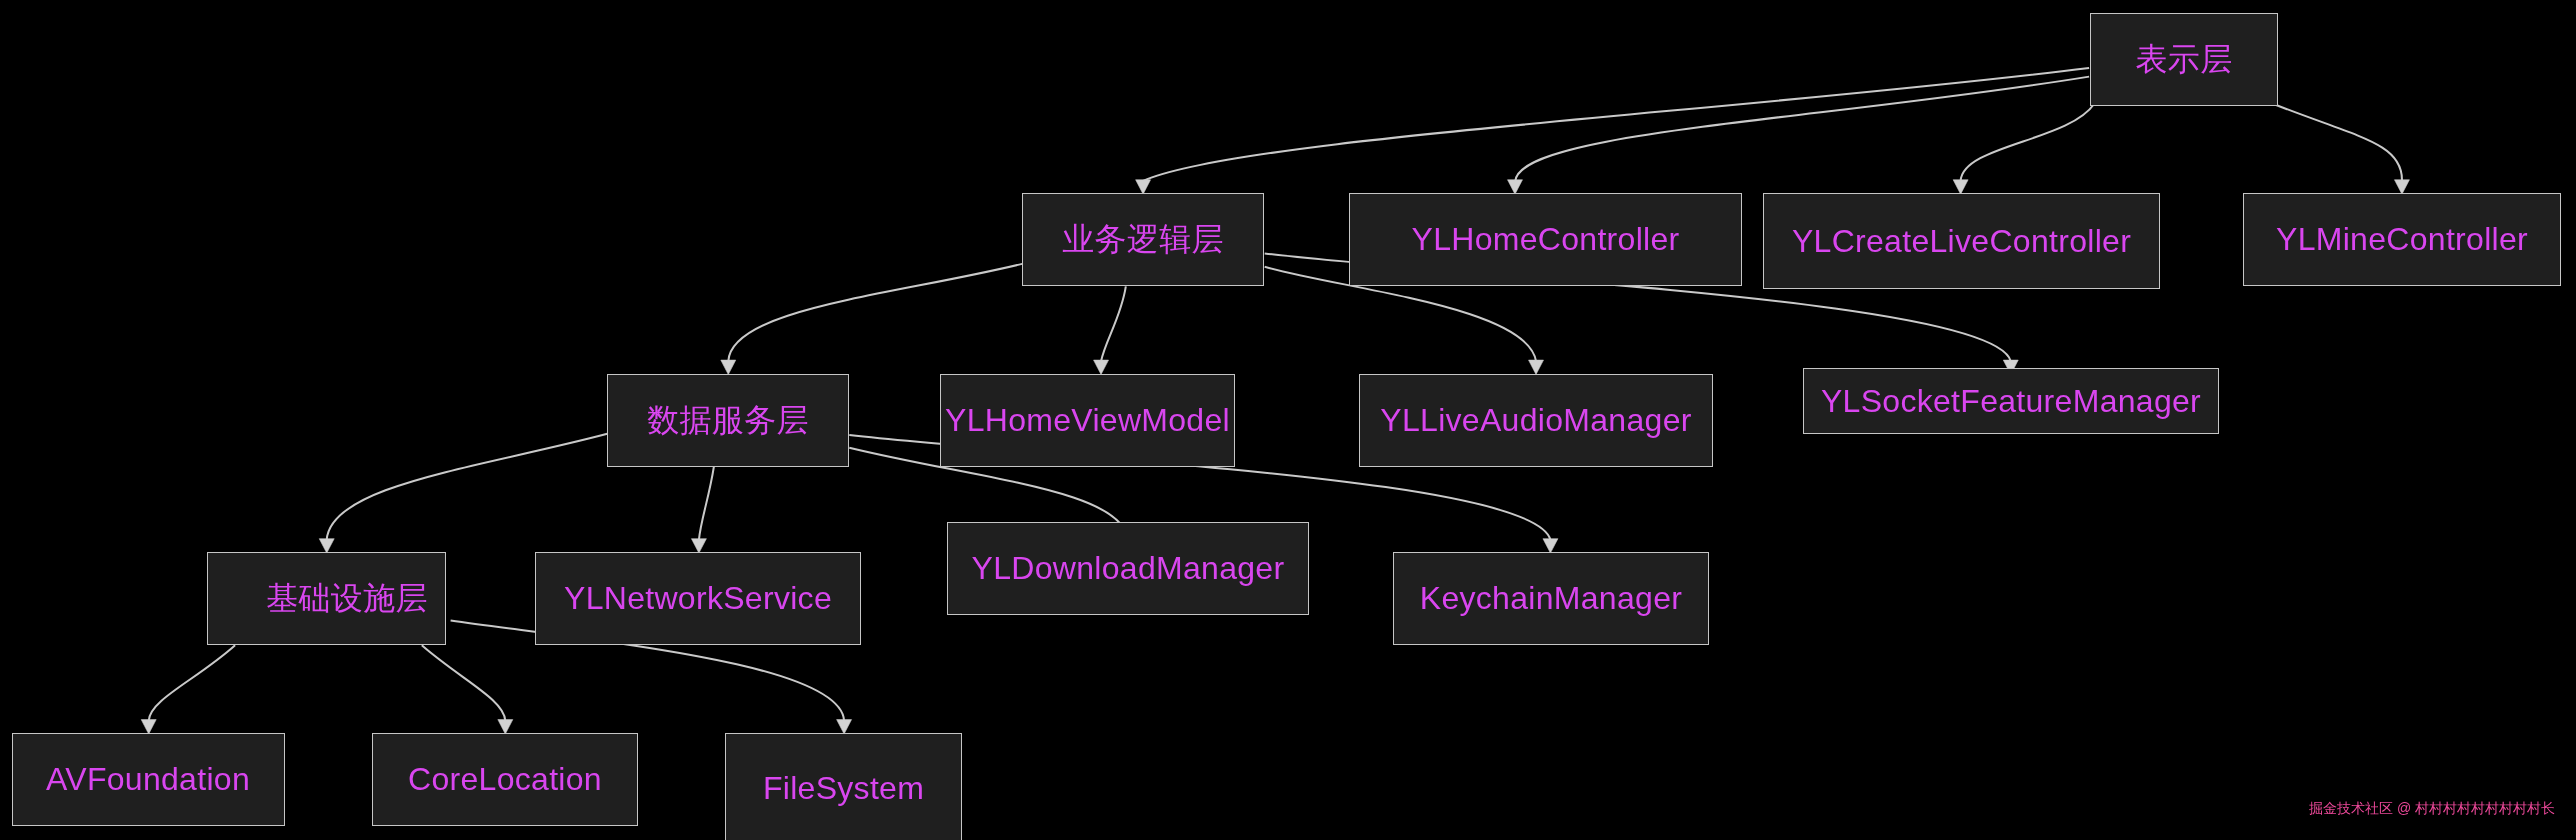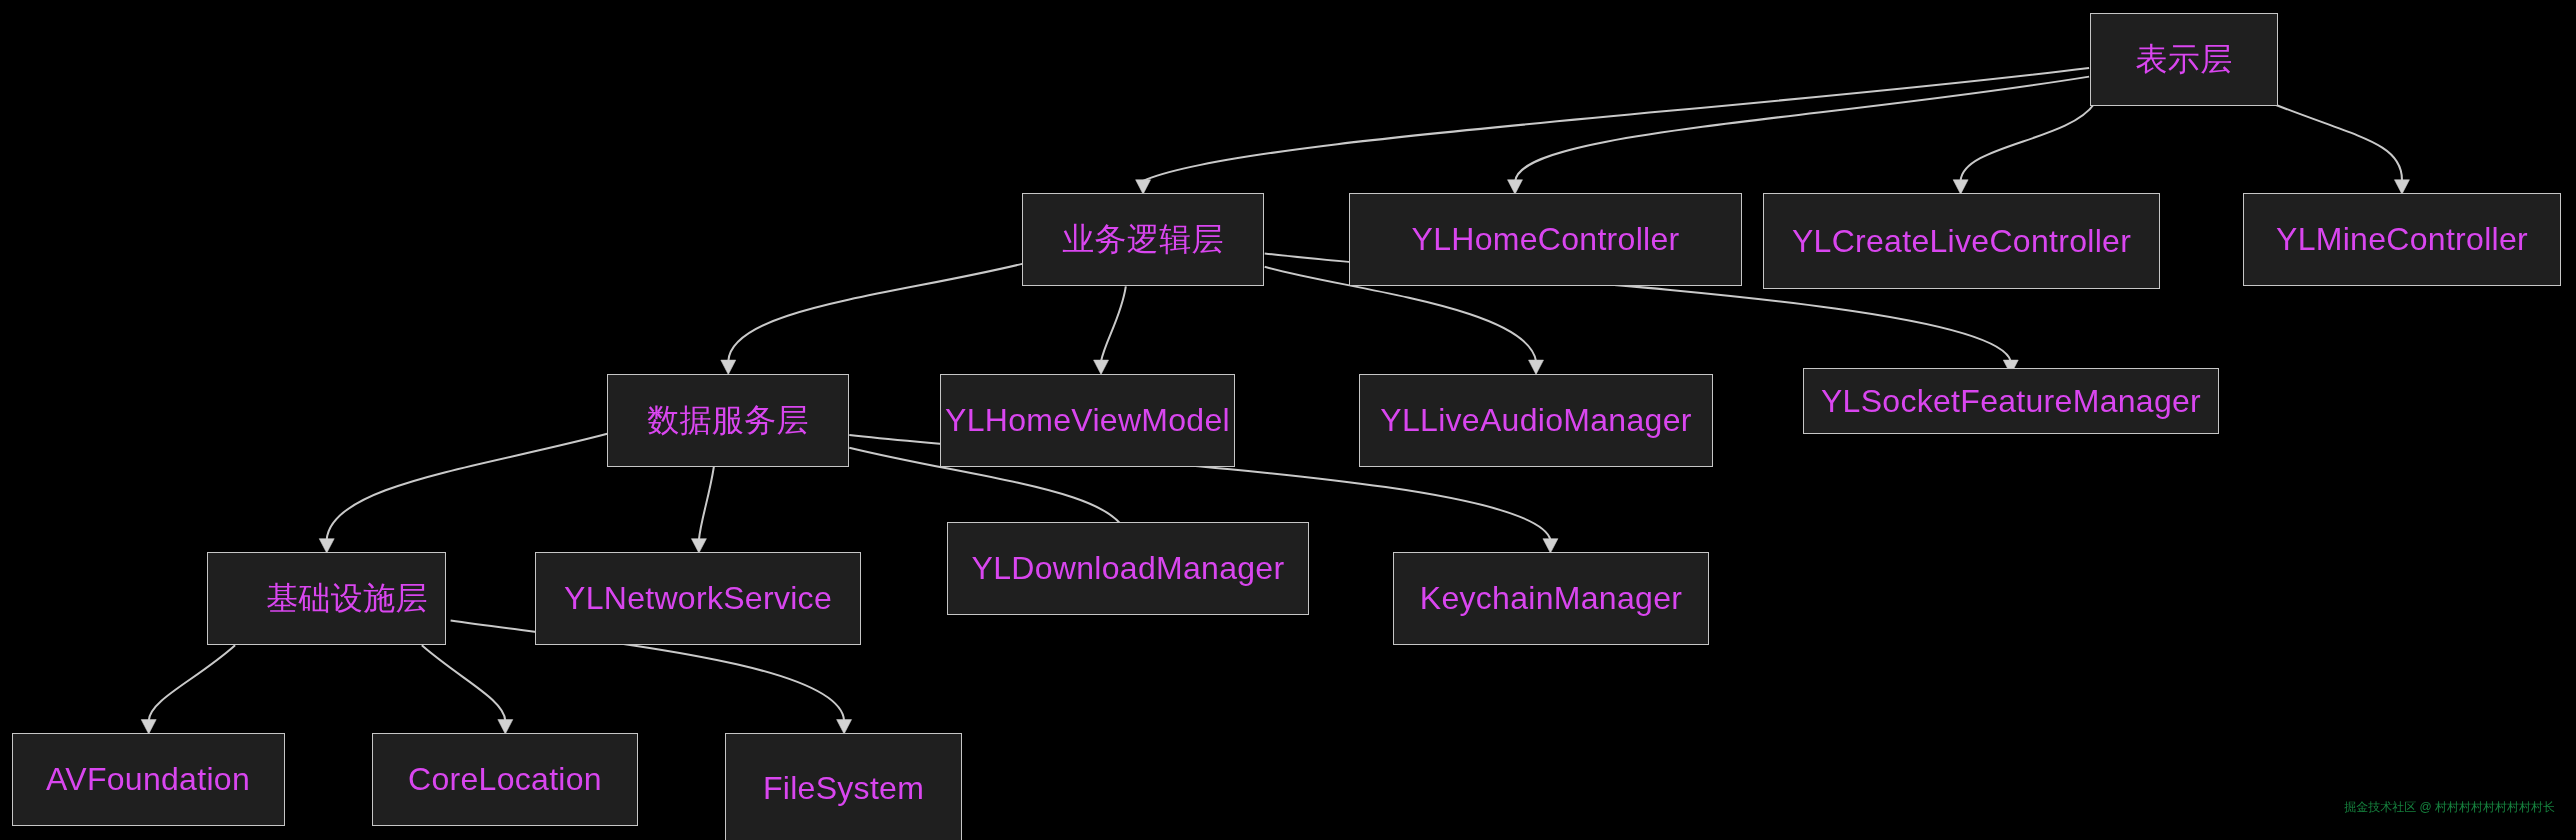--- a/index.html
+++ b/index.html
@@ -43,22 +43,22 @@
     align-items: center;
     justify-content: center;
     white-space: nowrap;
     letter-spacing: 0.3px;
   }
   .watermark {
     position: absolute;
     z-index: 3;
     right: 21px;
     top: 800px;
-    color: #15803d;
-    font-size: 12px;
+    color: #ec4899;
+    font-size: 14px;
     line-height: 1.2;
     white-space: nowrap;
   }
 </style>
 </head>
 <body>
 
 <div class="canvas">
   <svg class="edges" width="2576" height="840" viewBox="0 0 4469 1458" xmlns="http://www.w3.org/2000/svg">
       <path d="M 3625 118 C 3000 195 2150 240 1983 314"></path>

